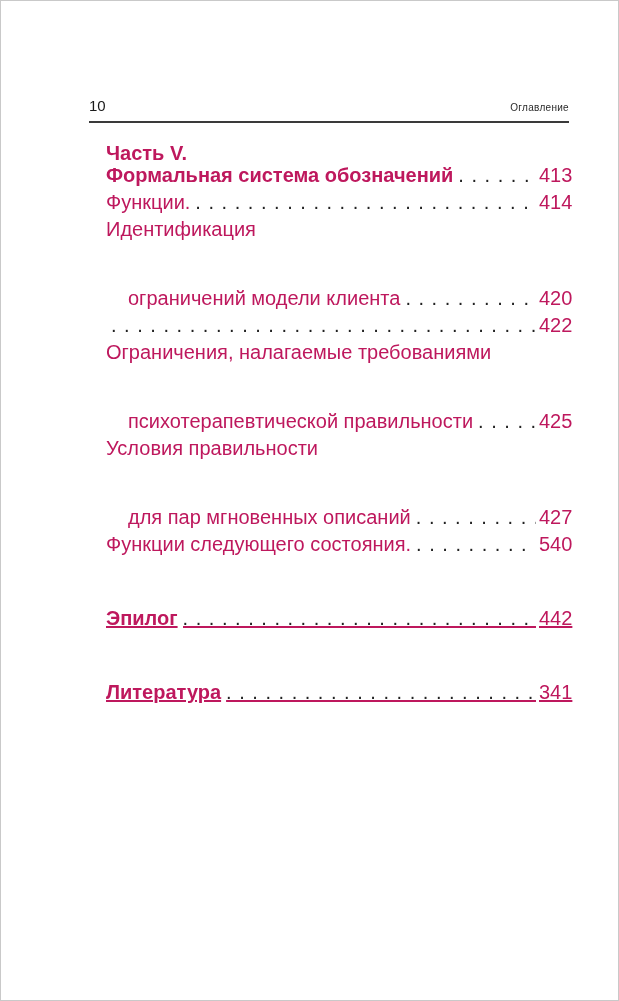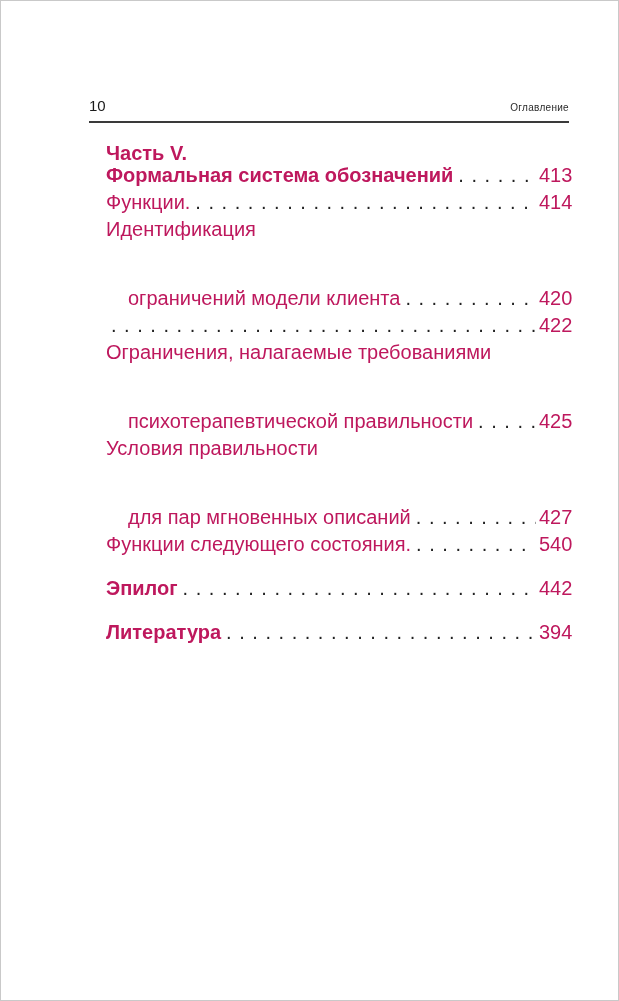--- a/index.html
+++ b/index.html
@@ -36,21 +36,21 @@
   }
   .toc {
     margin-top: 19px;
     margin-left: 17px;
     font-size: 20px;
     line-height: 22px;
     color: #be185d;
   }
   .toc-entry { margin-bottom: 5px; }
   .toc-entry.bold { font-weight: bold; }
-  .toc-entry.gap { margin-top: 22px; }
+  .toc-entry.gap { margin-top: 52px; text-decoration: underline; }
   .toc-line {
     display: flex;
     align-items: baseline;
   }
   .toc-line.indent { padding-left: 22px; margin-top: 47px; }
   .toc-text { white-space: nowrap; }
   .leader {
     flex: 1 1 auto;
     overflow: hidden;
     white-space: nowrap;
@@ -147,18 +147,18 @@
         <div class="toc-line">
       <span class="toc-text">Эпилог</span>
       <span class="leader"></span>
       <span class="toc-page">442</span>
     </div>
       </div>
       <div class="toc-entry bold gap">
         <div class="toc-line">
       <span class="toc-text">Литература</span>
       <span class="leader"></span>
-      <span class="toc-page">394</span>
+      <span class="toc-page">341</span>
     </div>
       </div>
     </nav>
 
 </main>
 
 </body></html>

